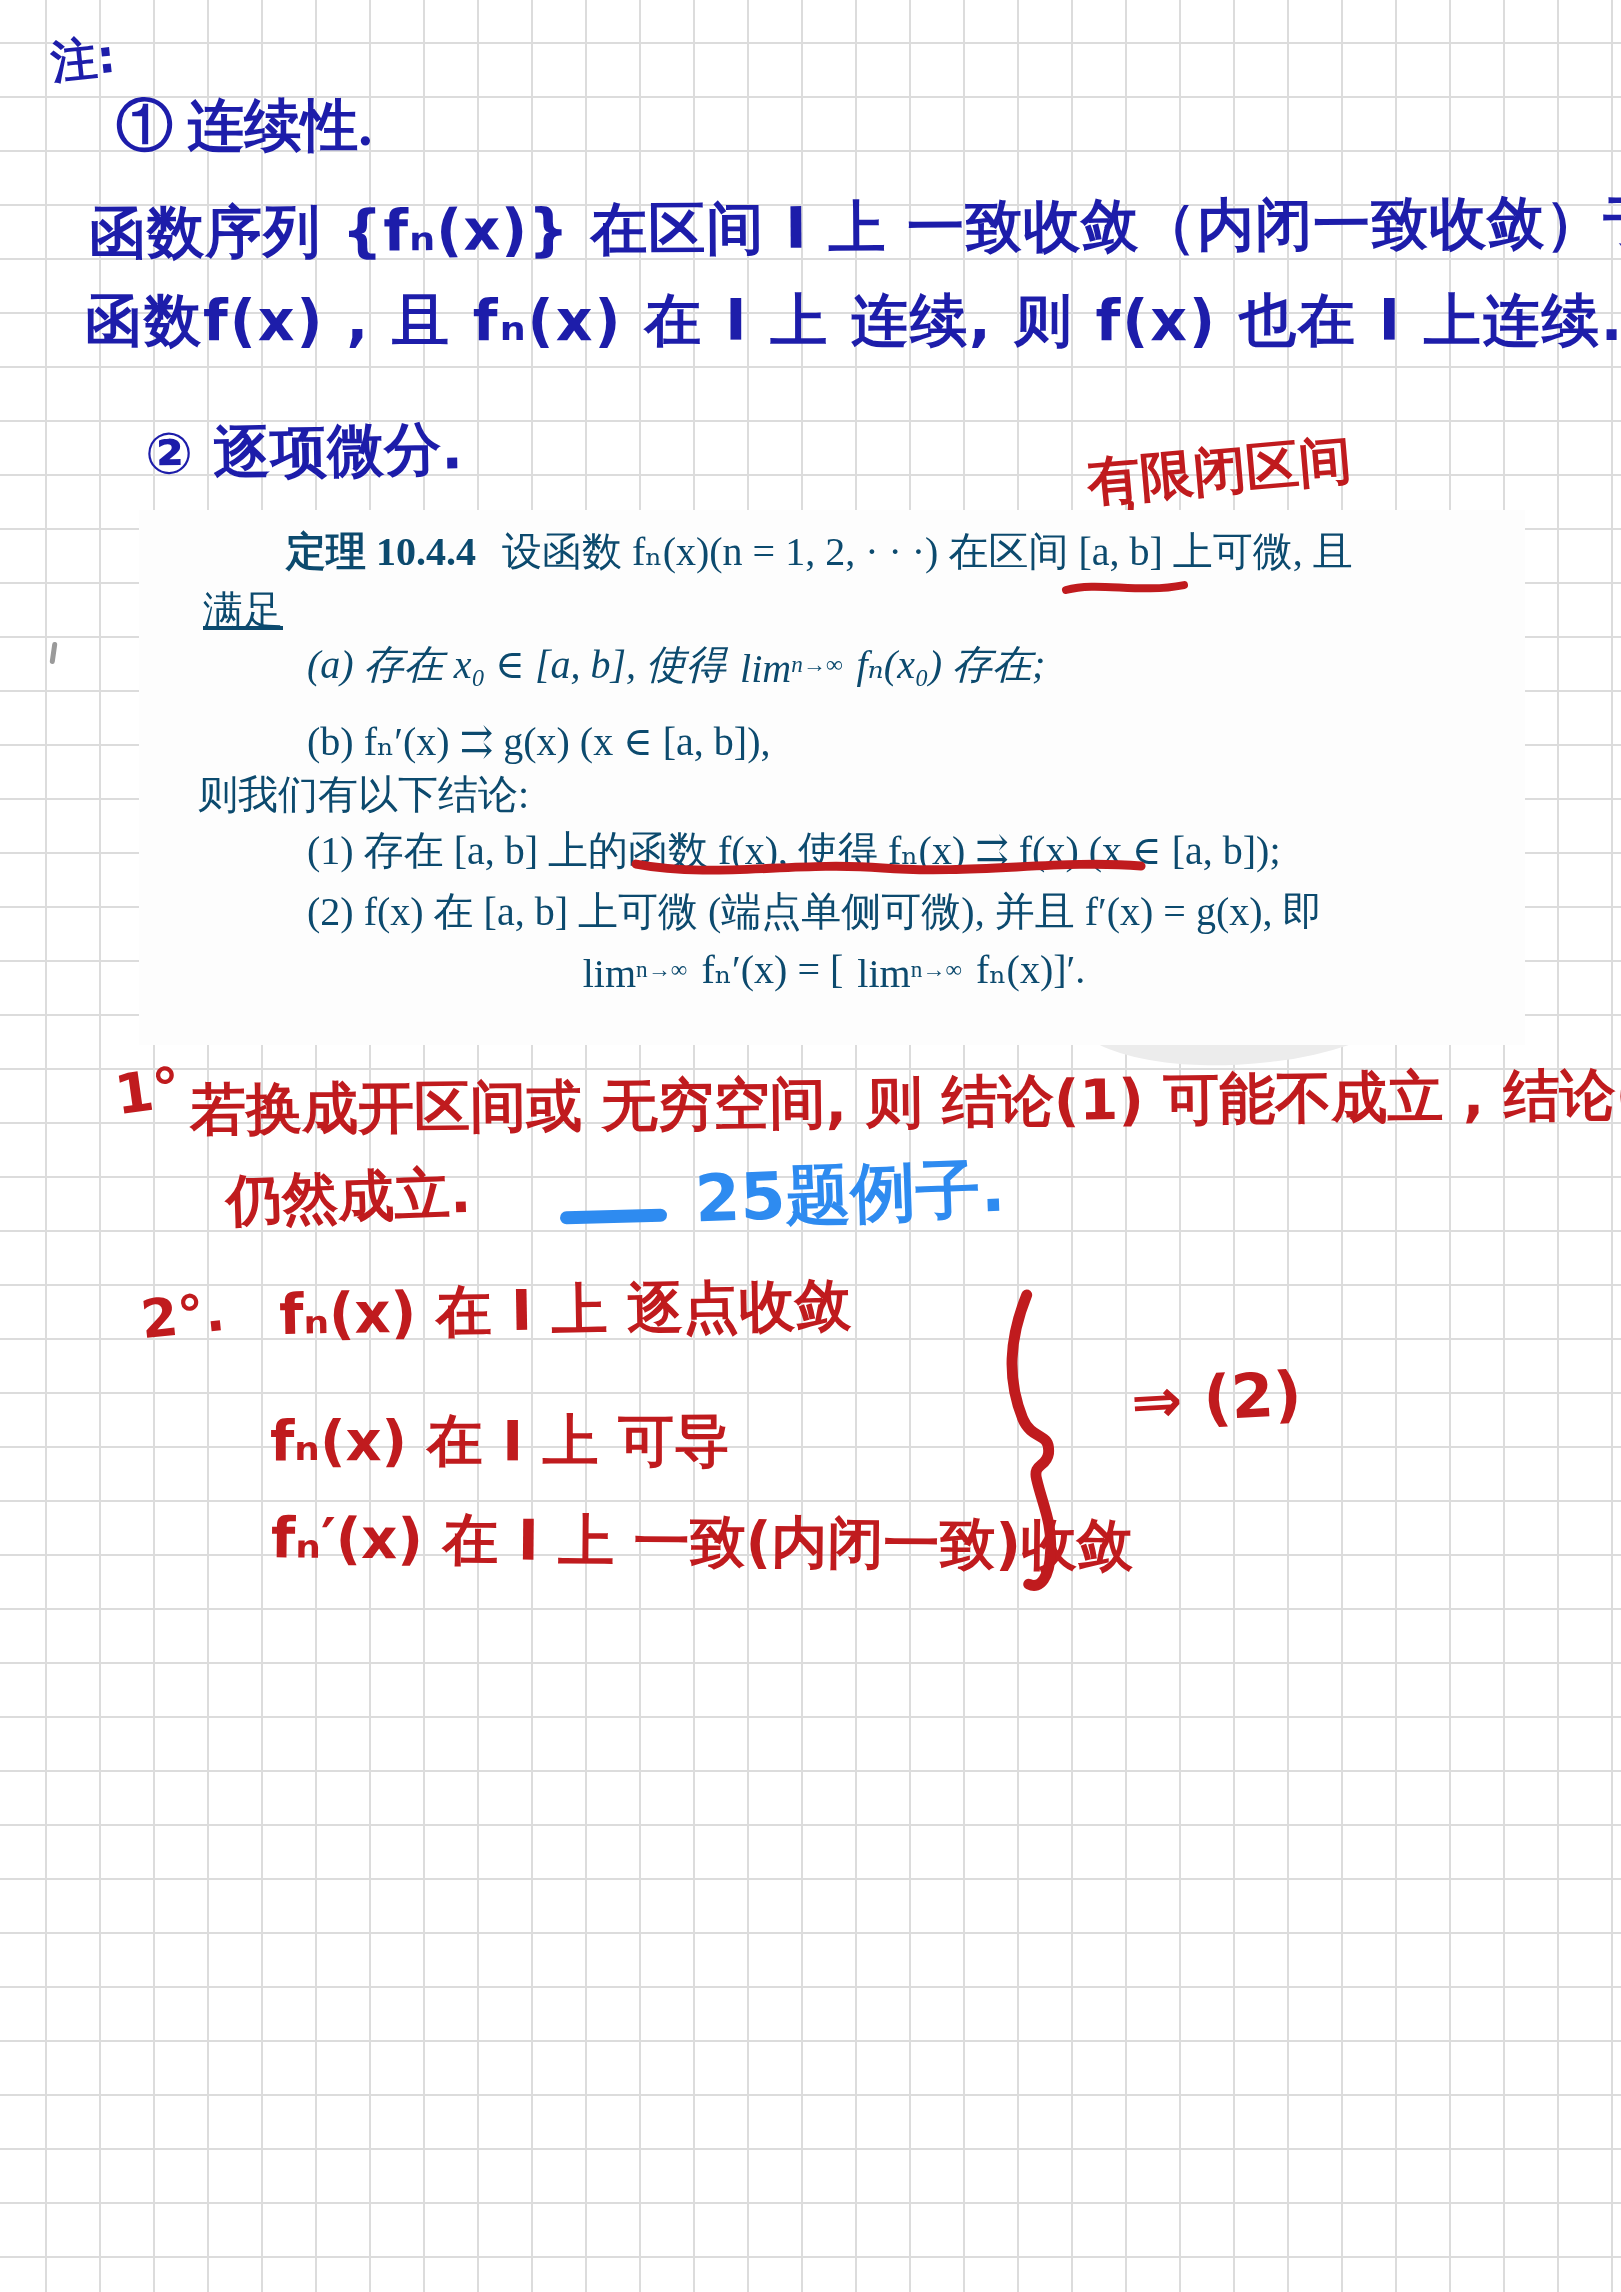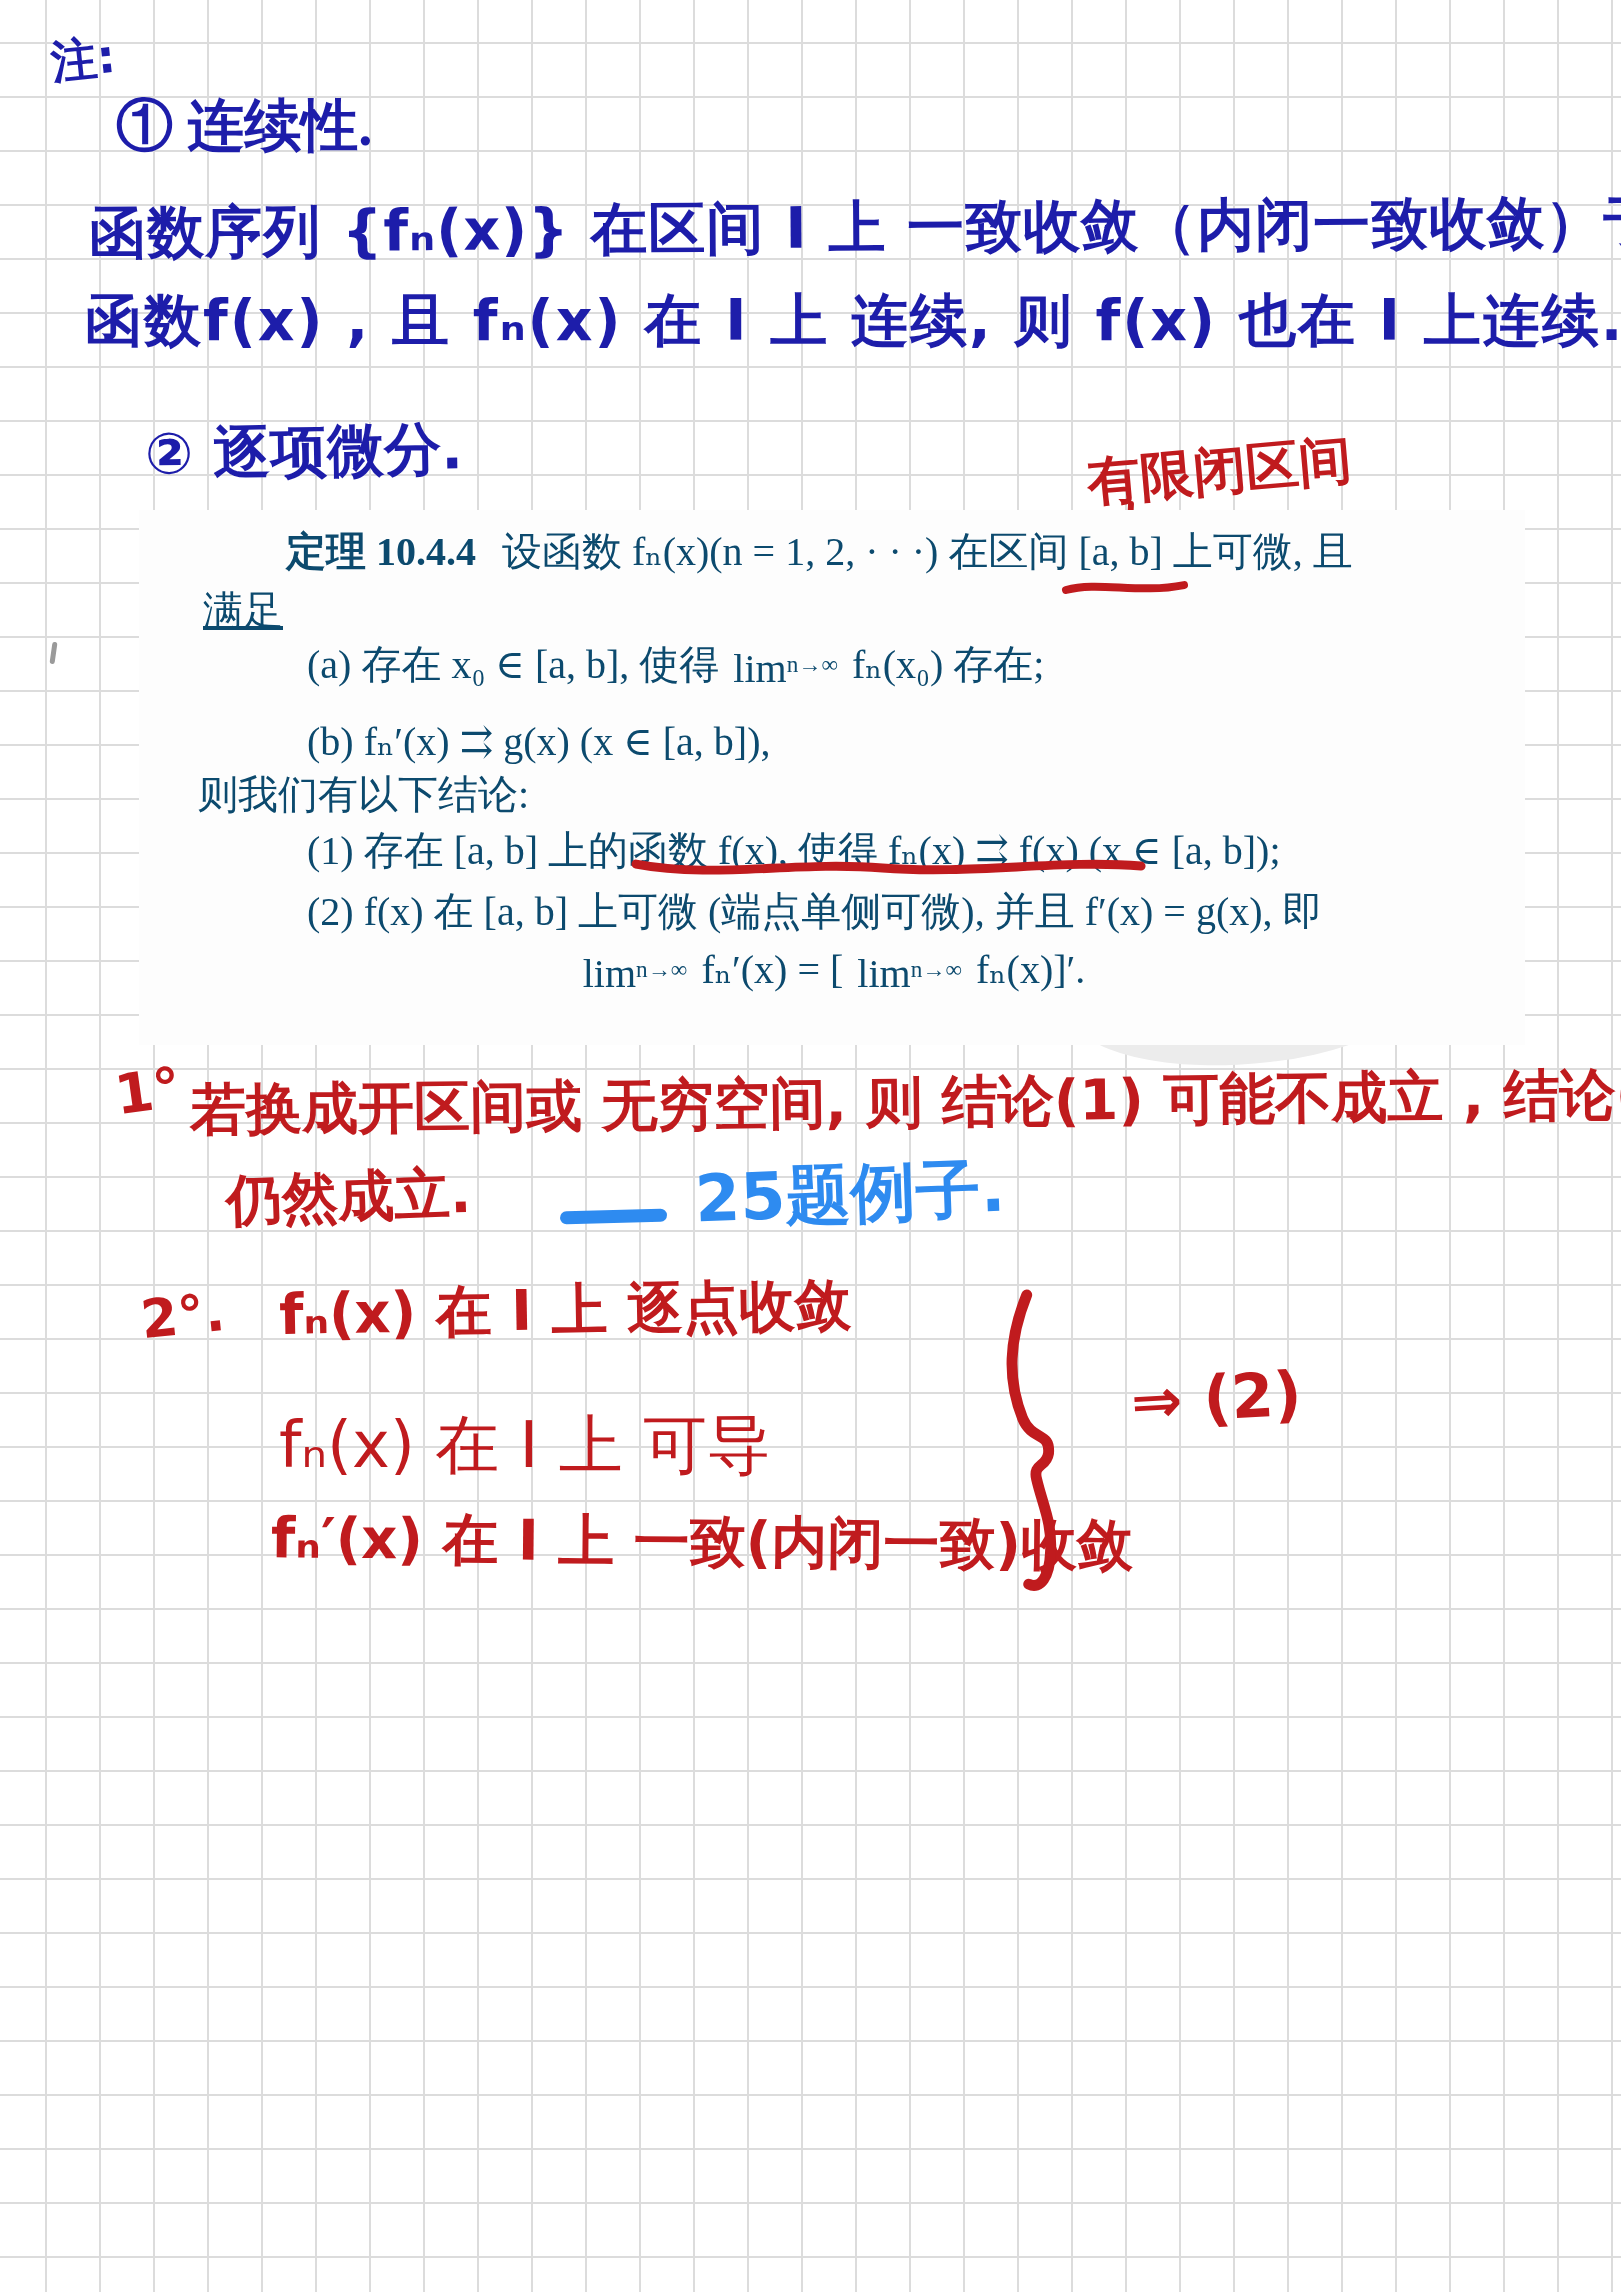--- a/index.html
+++ b/index.html
@@ -31,37 +31,37 @@
   .textbook{
     position:absolute;left:139px;top:510px;width:1386px;height:535px;
     background:#fdfdfd;
     font-family:"Liberation Serif","DejaVu Serif",serif;
     color:#0c4a6e;
   }
   .t-row{position:absolute;white-space:nowrap;font-size:40px;line-height:1.2;}
   .t-title{left:147px;top:18px;}
   .t-title b{font-weight:bold;margin-right:26px;}
   .t-manzu{left:64px;top:77px;text-decoration:underline;}
-  .t-a{left:168px;top:131px;}
+  .t-a{left:168px;top:131px;font-style:italic;}
   .t-b{left:168px;top:208px;}
   .t-intro{left:59px;top:261px;}
   .t-1{left:168px;top:317px;}
   .t-2{left:168px;top:378px;}
   .t-formula{left:0;top:436px;width:100%;text-align:center;font-size:40px;position:absolute;}
   .limstack{display:inline-flex;flex-direction:row;align-items:center;vertical-align:middle;margin:0 4px;}
   .limstack .limsub{font-size:0.58em;margin-top:-8px;}
   .stroke{position:absolute;}
   .note1-prefix{left:115px;top:1061px;font-size:55px;font-weight:bold;transform:rotate(-8deg);}
   .note1-line1{left:190px;top:1071px;font-size:56px;font-weight:bold;transform:rotate(-0.6deg);}
   .note1-line2{left:226px;top:1166px;font-size:56px;font-weight:bold;transform:rotate(-2deg);}
   .bluedash{position:absolute;left:560px;top:1210px;width:107px;height:13px;background:#2e8bf0;border-radius:7px;transform:rotate(-1.5deg);}
   .example{left:695px;top:1158px;font-size:65px;font-weight:bold;transform:rotate(-2deg);}
   .note2-prefix{left:141px;top:1287px;font-size:53px;font-weight:bold;transform:rotate(-6deg);}
   .note2-l1{left:279px;top:1279px;font-size:56px;font-weight:bold;transform:rotate(-1deg);}
-  .note2-l2{left:279px;top:1410px;font-size:64px;font-weight:normal;}
+  .note2-l2{left:270px;top:1410px;font-size:56px;font-weight:bold;}
   .note2-l3{left:271px;top:1511px;font-size:56px;font-weight:bold;transform:rotate(0.5deg);}
   .conclusion2{left:1131px;top:1364px;font-size:61px;font-weight:bold;transform:rotate(-3deg);}
   .watermark{
     position:absolute;left:1067px;top:879px;width:396px;height:183px;
     background:#ececec;border-radius:46% 54% 50% 50%/60% 45% 55% 40%;
     transform:rotate(-7deg);z-index:0;
   }
   .textbook, .hw, .stroke{z-index:1;}
   .stray{position:absolute;left:51px;top:642px;width:5px;height:22px;background:#9a9a9a;border-radius:3px;transform:rotate(8deg);}
 </style>

